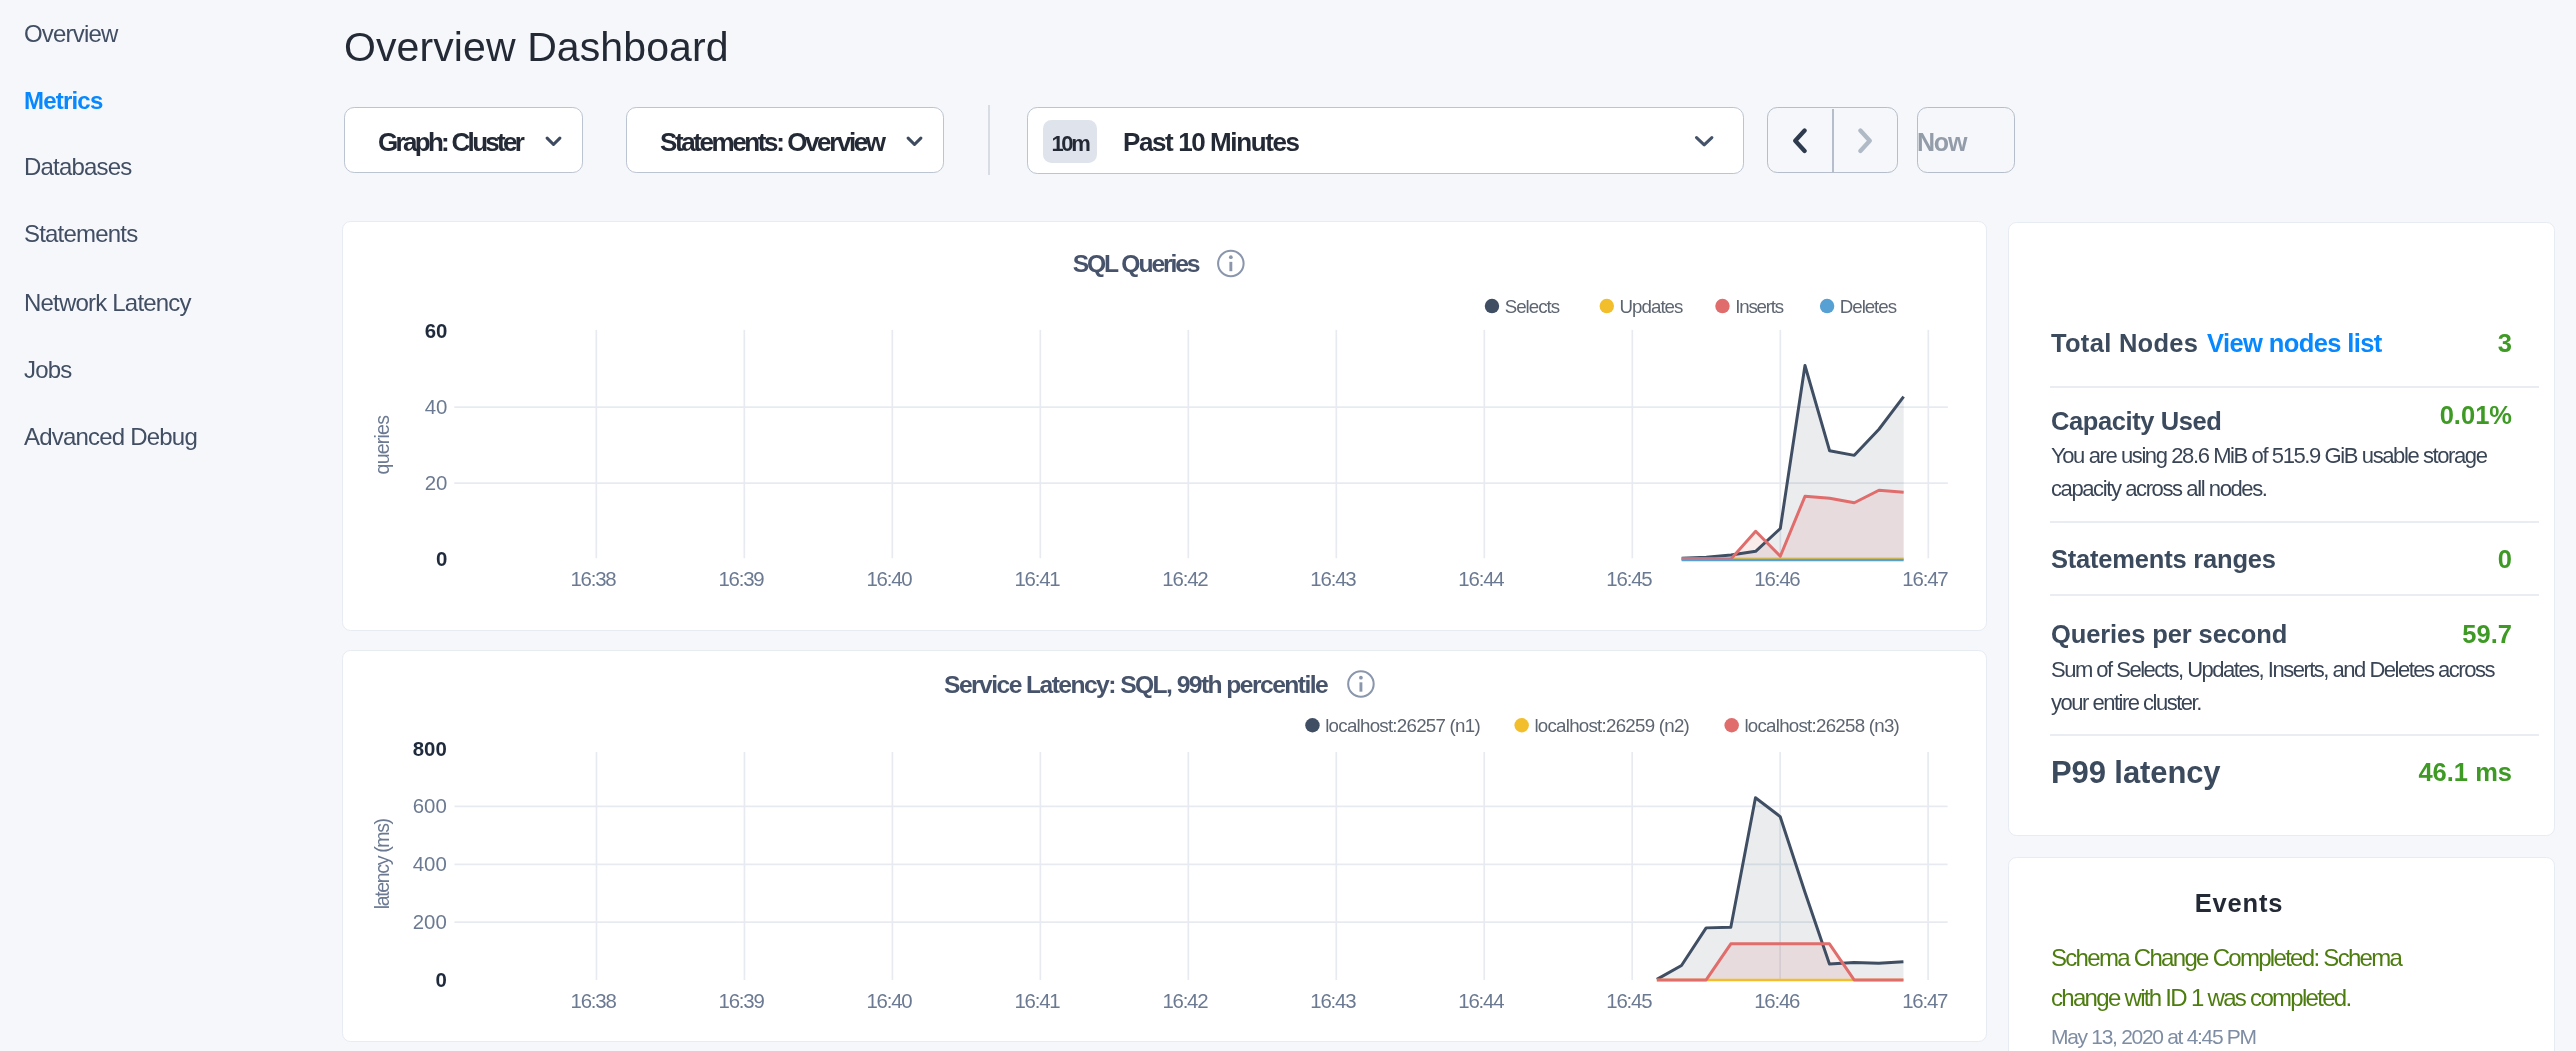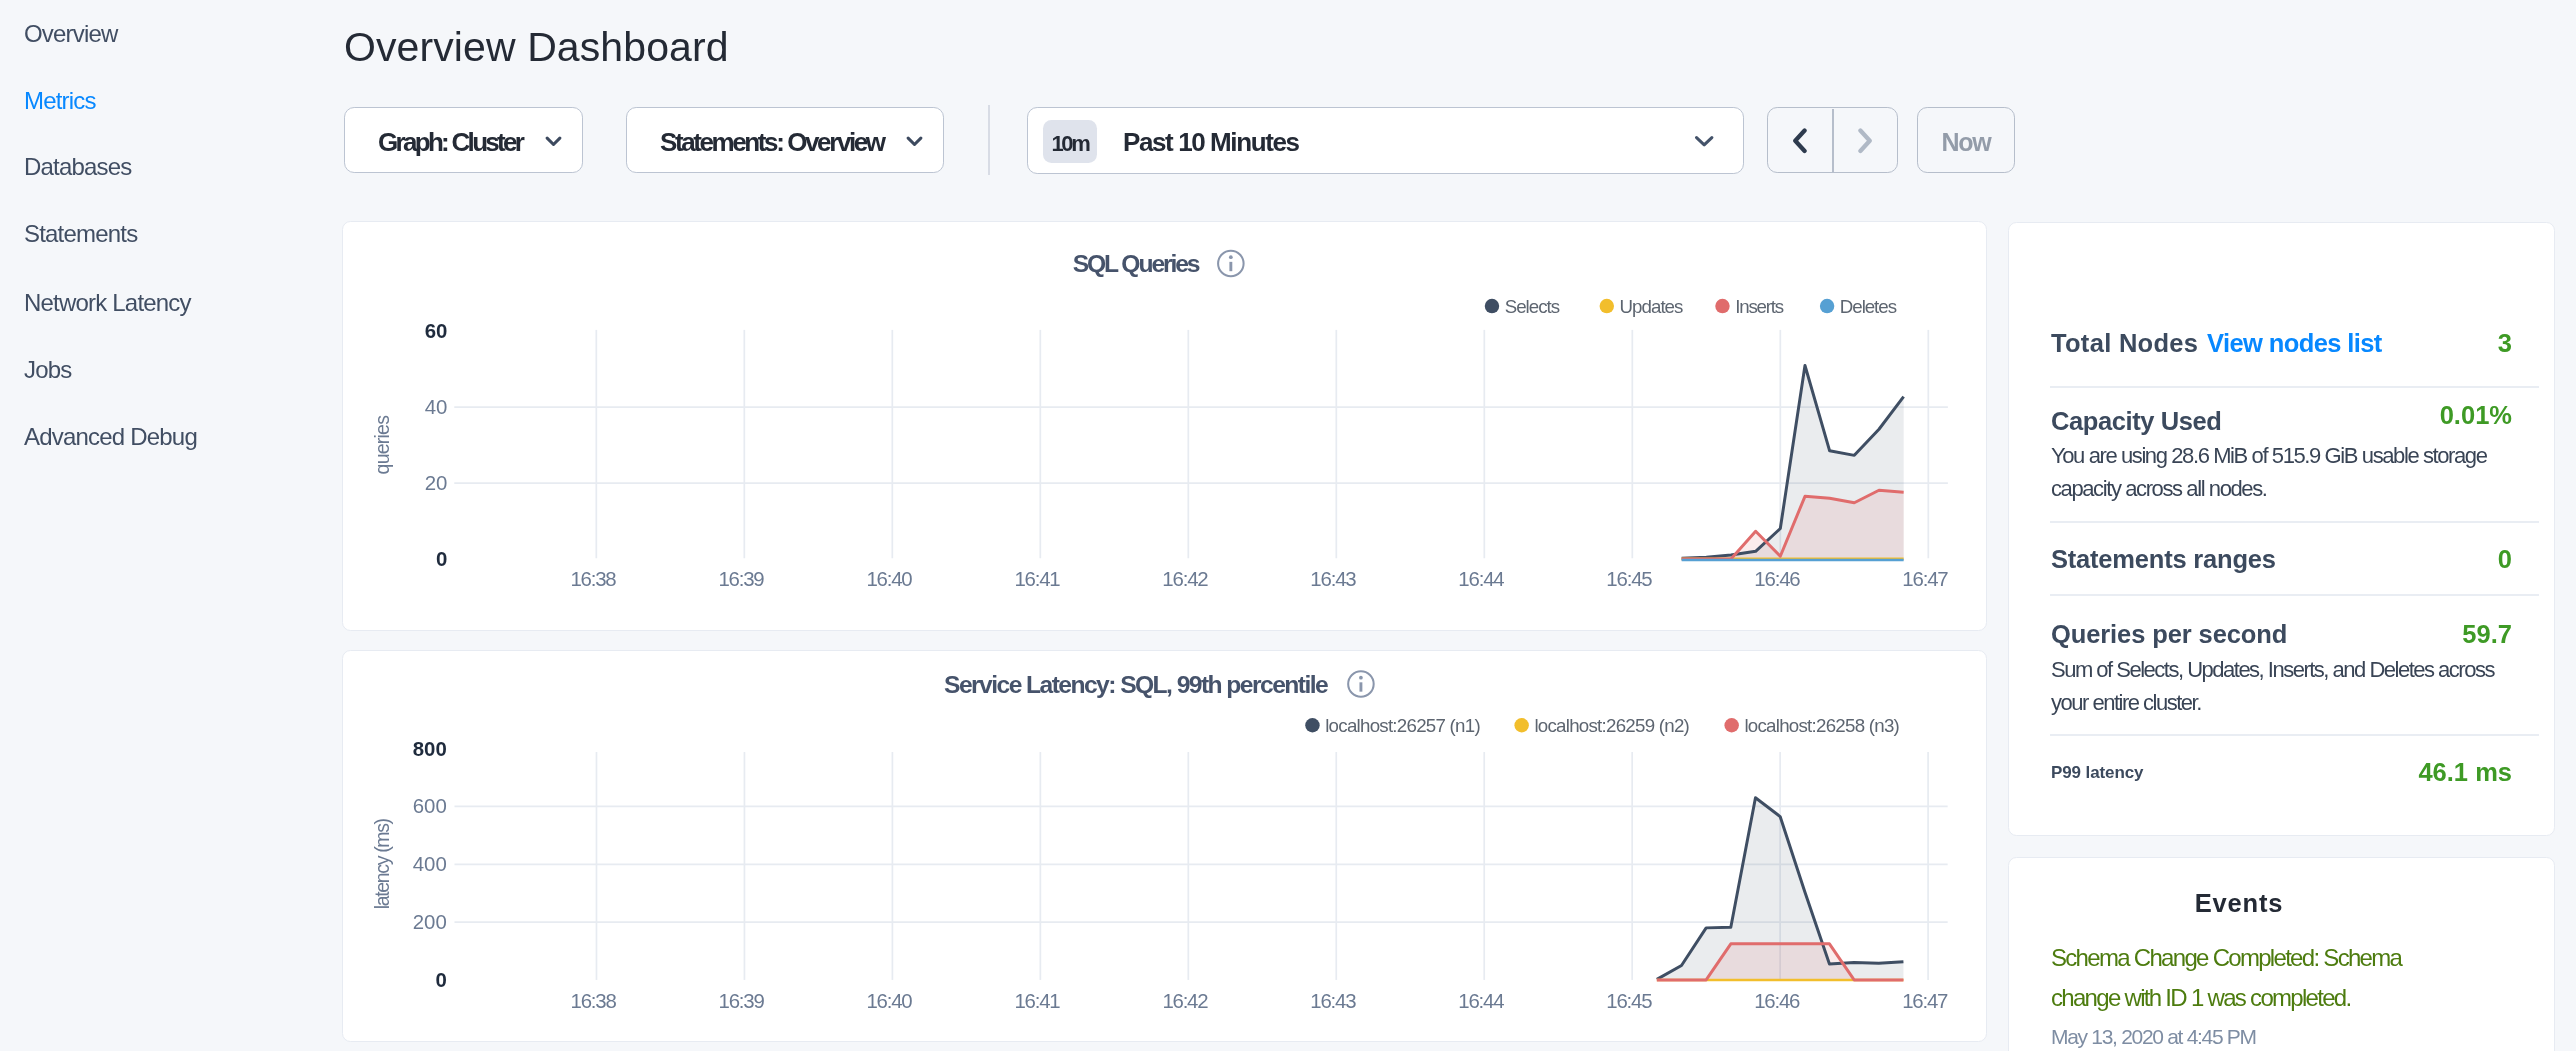--- a/index.html
+++ b/index.html
@@ -1,20 +1,20 @@
 <!DOCTYPE html>
 <html style="font-size:13.6px"><head>
 <meta charset="utf-8">
 <style>
   * { margin:0; padding:0; box-sizing:border-box; }
   html,body { width:2576px; height:1051px; overflow:hidden; background:#f5f7fa;
     font-family:"Liberation Sans", sans-serif; }
   .abs { position:absolute; }
   .nav { position:absolute; left:24px; font-size:24px; line-height:24px; letter-spacing:-0.8px; color:#414e63; }
-  .nav.active { color:#0788ff; font-weight:normal; }
+  .nav.active { color:#0788ff; font-weight:bold; }
   .card { position:absolute; background:#fff; border:1.7px solid #e7ebf2; border-radius:8.5px; }
   .btn { position:absolute; border:1.7px solid #bcc4d2; border-radius:10.2px; background:#fff; }
   .btn.ghost { background:transparent; border-color:#b6becb; }
   .btext { position:absolute; font-size:26px; line-height:26px; font-weight:bold; color:#242a35; white-space:nowrap; }
   .vdiv { position:absolute; width:1.7px; }
 </style>
 </head>
 <body>
 
 <div class="nav" style="top:22.4px;">Overview</div>
@@ -45,21 +45,21 @@
   </svg>
 <div class="btn ghost" style="left:1767px; top:107px; width:131px; height:66px;"></div>
 <div class="vdiv" style="left:1832px; top:109px; height:63px; background:#b6becb;"></div>
 <svg class="abs" style="left:1791px; top:128px;" width="17" height="25.5" viewBox="0 0 20 30">
 <polyline points="16,3 5,15 16,27" fill="none" stroke="#2e3b4e" stroke-width="5" stroke-linecap="round" stroke-linejoin="round"></polyline>
   </svg>
 <svg class="abs" style="left:1857px; top:128px;" width="17" height="25.5" viewBox="0 0 20 30">
 <polyline points="4,3 15,15 4,27" fill="none" stroke="#b0b9c6" stroke-width="5" stroke-linecap="round" stroke-linejoin="round"></polyline>
   </svg>
 <div class="btn ghost" style="left:1917px; top:107px; width:98px; height:66px;"></div>
-<div class="abs" style="left: 1917px; top: 130px; width: 98px; text-align: center; font-size: 25px; line-height: 25px; font-weight: bold; color: rgb(147, 156, 169); letter-spacing: -1.2px;">Now</div>
+<div class="abs" style="left: 1917px; top: 130px; width: 98px; text-align: left; font-size: 25px; line-height: 25px; font-weight: bold; color: rgb(147, 156, 169); letter-spacing: -1.2px;">Now</div>
 <div class="card" style="left:342px; top:221px; width:1645px; height:410px;"></div>
 <svg class="abs" style="left:342px; top:221px;" width="1645" height="410" viewBox="0 0 1934 482">
 
 <line x1="132" y1="218.9" x2="1888" y2="218.9" stroke="#e7ebf1" stroke-width="2"></line>
 <line x1="132" y1="308.1" x2="1888" y2="308.1" stroke="#e7ebf1" stroke-width="2"></line>
 
 <line x1="299" y1="128" x2="299" y2="396.5" stroke="#e7ebf1" stroke-width="2"></line>
 <line x1="473" y1="128" x2="473" y2="396.5" stroke="#e7ebf1" stroke-width="2"></line>
 <line x1="647" y1="128" x2="647" y2="396.5" stroke="#e7ebf1" stroke-width="2"></line>
 <line x1="821" y1="128" x2="821" y2="396.5" stroke="#e7ebf1" stroke-width="2"></line>
@@ -162,21 +162,21 @@
     <div class="abs" style="right:43px; top:181px; font-size:25.5px; line-height:25.5px; font-weight:bold; color:#3e9a25; white-space:nowrap;">0.01%</div>
 <div class="abs" style="left: 43px; top: 217px; width: 595px; font-size: 22px; line-height: 33px; color: rgb(57, 68, 85); letter-spacing: -1.4px;">You are using 28.6 MiB of 515.9 GiB usable storage<br>capacity across all nodes.</div>
 <div class="abs" style="left:42px; right:16px; top:299px; height:1.7px; background:#e9edf3;"></div>
 <div class="abs" style="left: 43px; top: 325px; font-size: 25.5px; line-height: 25.5px; font-weight: bold; color: rgb(60, 74, 94); white-space: nowrap; letter-spacing: -0.2px;">Statements ranges</div>
     <div class="abs" style="right:43px; top:325px; font-size:25.5px; line-height:25.5px; font-weight:bold; color:#3e9a25; white-space:nowrap;">0</div>
 <div class="abs" style="left:42px; right:16px; top:372px; height:1.7px; background:#e9edf3;"></div>
 <div class="abs" style="left: 43px; top: 400px; font-size: 25.5px; line-height: 25.5px; font-weight: bold; color: rgb(60, 74, 94); white-space: nowrap; letter-spacing: -0.1px;">Queries per second</div>
     <div class="abs" style="right:43px; top:400px; font-size:25.5px; line-height:25.5px; font-weight:bold; color:#3e9a25; white-space:nowrap;">59.7</div>
 <div class="abs" style="left: 43px; top: 431px; width: 595px; font-size: 22px; line-height: 33px; color: rgb(57, 68, 85); letter-spacing: -1.5px;">Sum of Selects, Updates, Inserts, and Deletes across<br>your entire cluster.</div>
 <div class="abs" style="left:42px; right:16px; top:512px; height:1.7px; background:#e9edf3;"></div>
-<div class="abs" style="left: 43px; top: 538px; font-size: 17px; line-height: 25.5px; font-weight: bold; color: rgb(60, 74, 94); white-space: nowrap; letter-spacing: -0.1px;">P99 latency</div>
+<div class="abs" style="left: 43px; top: 538px; font-size: 31px; line-height: 25.5px; font-weight: bold; color: rgb(60, 74, 94); white-space: nowrap; letter-spacing: -0.1px;">P99 latency</div>
     <div class="abs" style="right:43px; top:538px; font-size:25.5px; line-height:25.5px; font-weight:bold; color:#3e9a25; white-space:nowrap;">46.1 ms</div>
 </div>
 <div class="card" style="left:2008px; top:857px; width:547px; height:247px;"></div>
 <div class="abs" style="left:2008px; top:857px; width:462px; height:194px; overflow:visible;border-radius:20px;">
 <div class="abs" style="left: 0px; top: 34px; width: 100%; text-align: center; font-size: 25.5px; line-height: 25.5px; font-weight: bold; color: rgb(36, 42, 53); letter-spacing: 0.8px;">Events</div>
 <div class="abs" style="position: absolute; left: 43px; top: 81px; width: 493px; font-size: 24px; line-height: 40px; color: #4d7c0f; letter-spacing: -1.7px; white-space: nowrap;">Schema Change Completed: Schema<br>change with ID 1 was completed.</div>
 <div class="abs" style="left: 43px; top: 169px; font-size: 21px; line-height: 21px; color: rgb(126, 141, 163); letter-spacing: -1.3px;">May 13, 2020 at 4:45 PM</div>
 </div>
 
 

